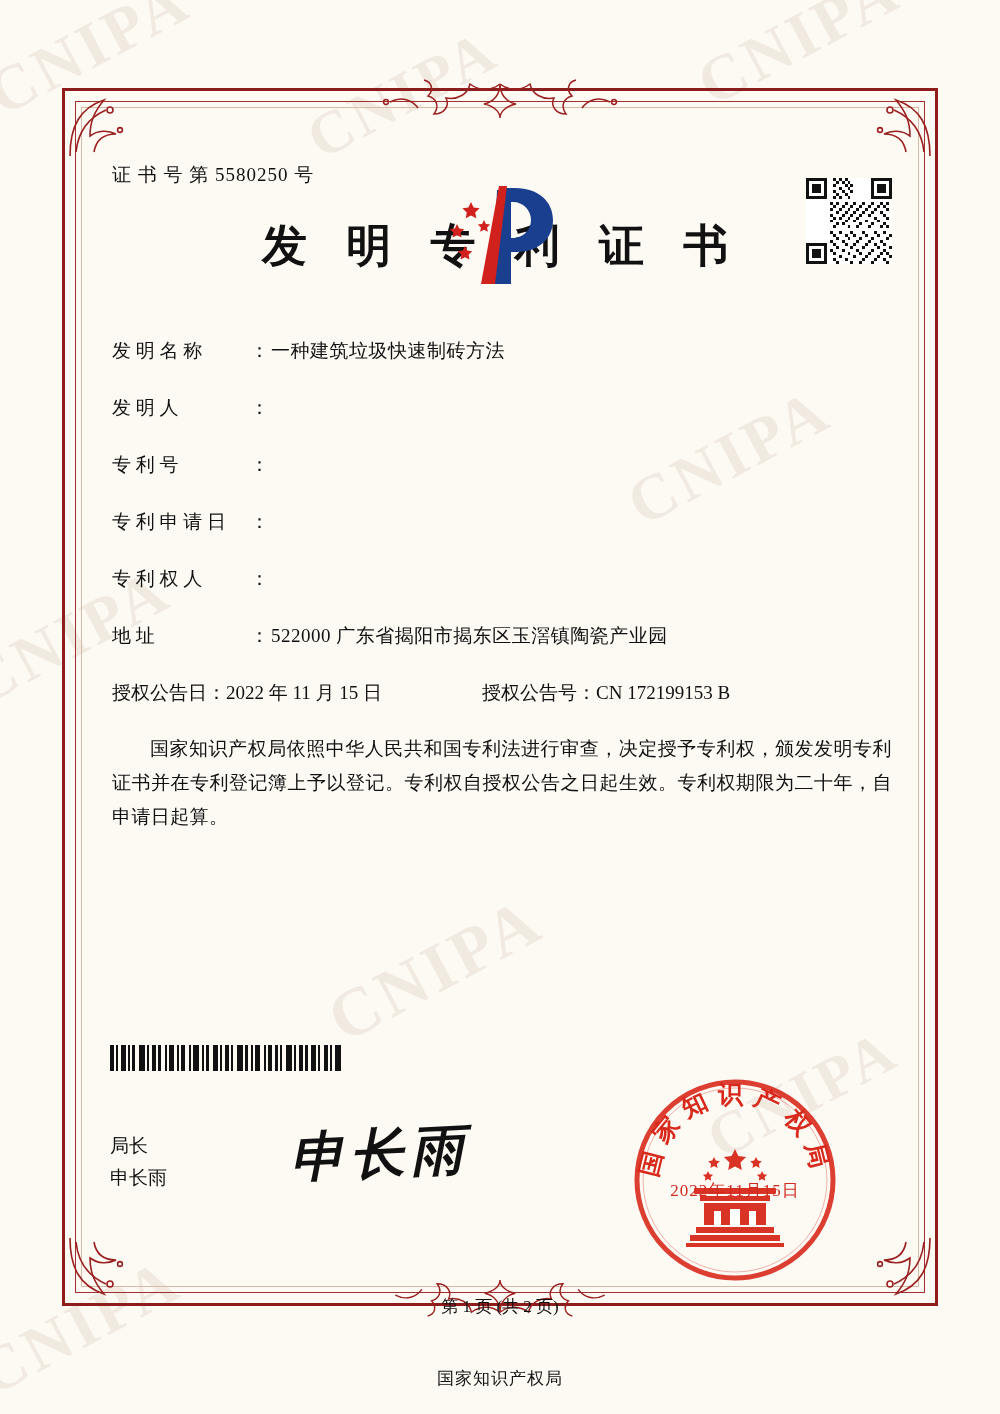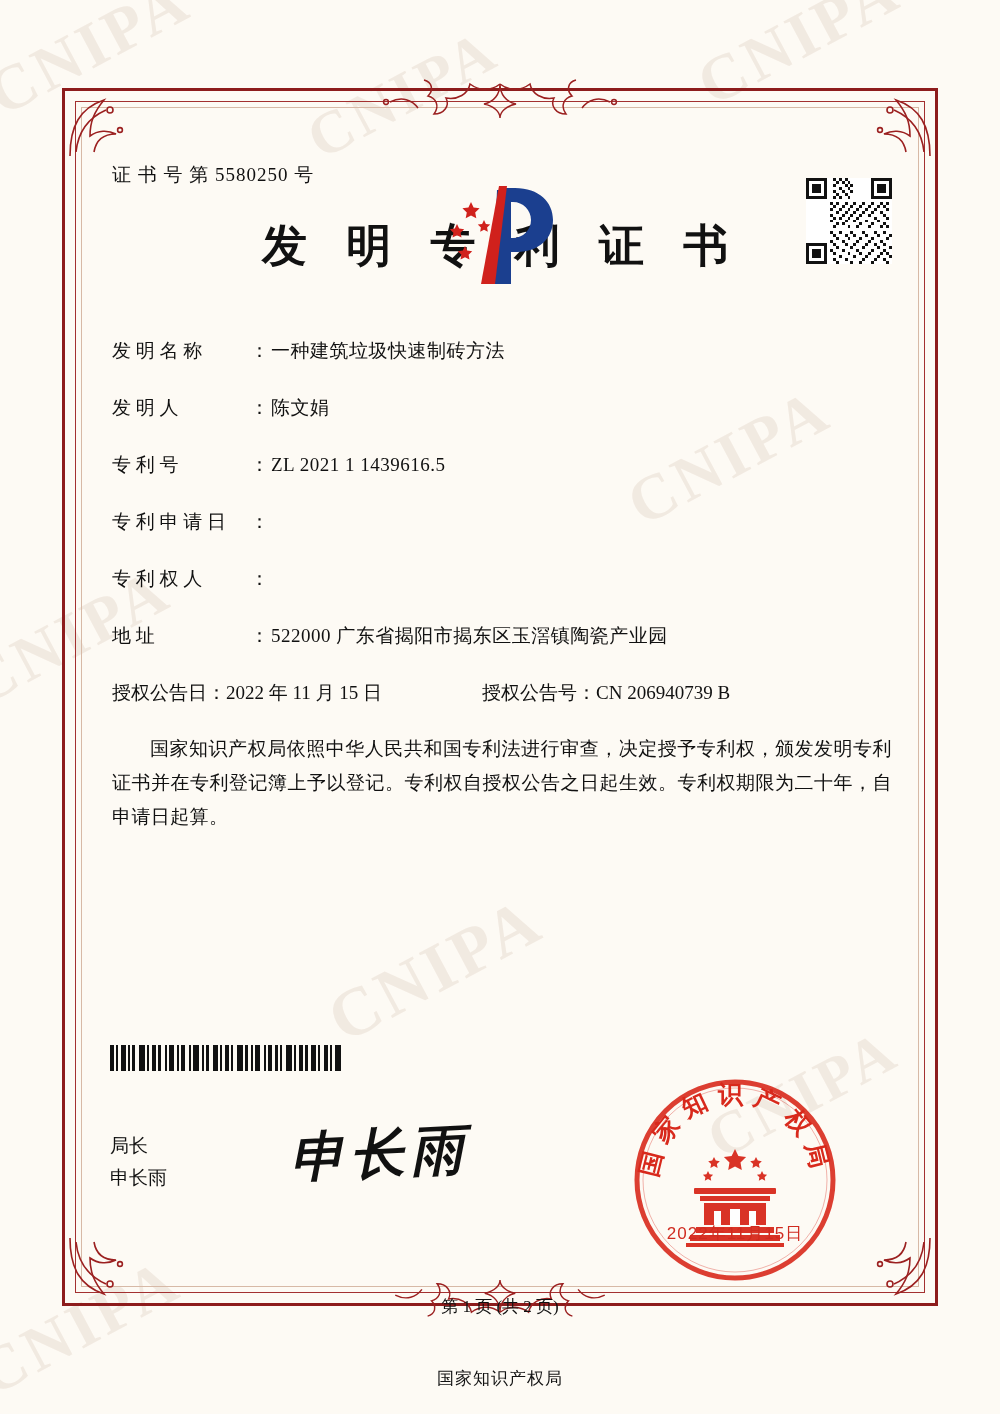--- a/index.html
+++ b/index.html
@@ -123,23 +123,23 @@
     font-style:italic;font-weight:700;letter-spacing:6px;
     transform:rotate(-3deg);
   }
 
   
   .seal{
     position:absolute;right:160px;top:1075px;width:210px;height:210px;z-index:6;
   }
   .seal svg{width:100%;height:100%;display:block;}
   .seal-date{
-    position:absolute;right:160px;top:1222px;width:210px;text-align:center;
+    position:absolute;right:160px;top:1179px;width:210px;text-align:center;
     font-size:17px;color:#d02b20;letter-spacing:1px;z-index:7;
-    font-family:Liberation Sans, sans-serif;
+    font-family:Liberation Serif, serif;
   }
 
   .page-no{
     position:absolute;left:0;right:0;bottom:96px;text-align:center;
     font-size:17px;color:#111;z-index:5;
   }
   .footer-note{
     position:absolute;left:0;right:0;bottom:24px;text-align:center;
     font-size:17px;color:#111;z-index:5;letter-spacing:1px;
   }
@@ -399,26 +399,24 @@
 
   <div class="fields">
     <div class="field">
       <div class="f-label">发 明 名 称</div>
       <div class="f-colon">：</div>
       <div class="f-value">一种建筑垃圾快速制砖方法</div>
     </div>
     <div class="field">
       <div class="f-label">发     明     人</div>
       <div class="f-colon">：</div>
-      <div class="f-value">陈文娟</div>
     </div>
     <div class="field">
       <div class="f-label">专     利     号</div>
       <div class="f-colon">：</div>
-      <div class="f-value">ZL 2021 1 1439616.5</div>
     </div>
     <div class="field">
       <div class="f-label">专 利 申 请 日</div>
       <div class="f-colon">：</div>
     </div>
     <div class="field">
       <div class="f-label">专 利 权 人</div>
       <div class="f-colon">：</div>
     </div>
     <div class="field">
@@ -427,21 +425,21 @@
       <div class="f-value">522000 广东省揭阳市揭东区玉滘镇陶瓷产业园</div>
     </div>
 
     <div class="field-row2">
       <div class="r2-left">
         <span class="lbl-plain">授权公告日：</span>
         <span>2022 年 11 月 15 日</span>
       </div>
       <div class="r2-right">
         <span class="lbl-plain">授权公告号：</span>
-        <span>CN 206940739 B</span>
+        <span>CN 172199153 B</span>
       </div>
     </div>
   </div>
 
   <div class="para">国家知识产权局依照中华人民共和国专利法进行审查，决定授予专利权，颁发发明专利证书并在专利登记簿上予以登记。专利权自授权公告之日起生效。专利权期限为二十年，自申请日起算。</div>
 </div>
 
 <div class="barcode">
   <i style="width:4px"></i>
     <i style="width:2px;background:transparent"></i>

